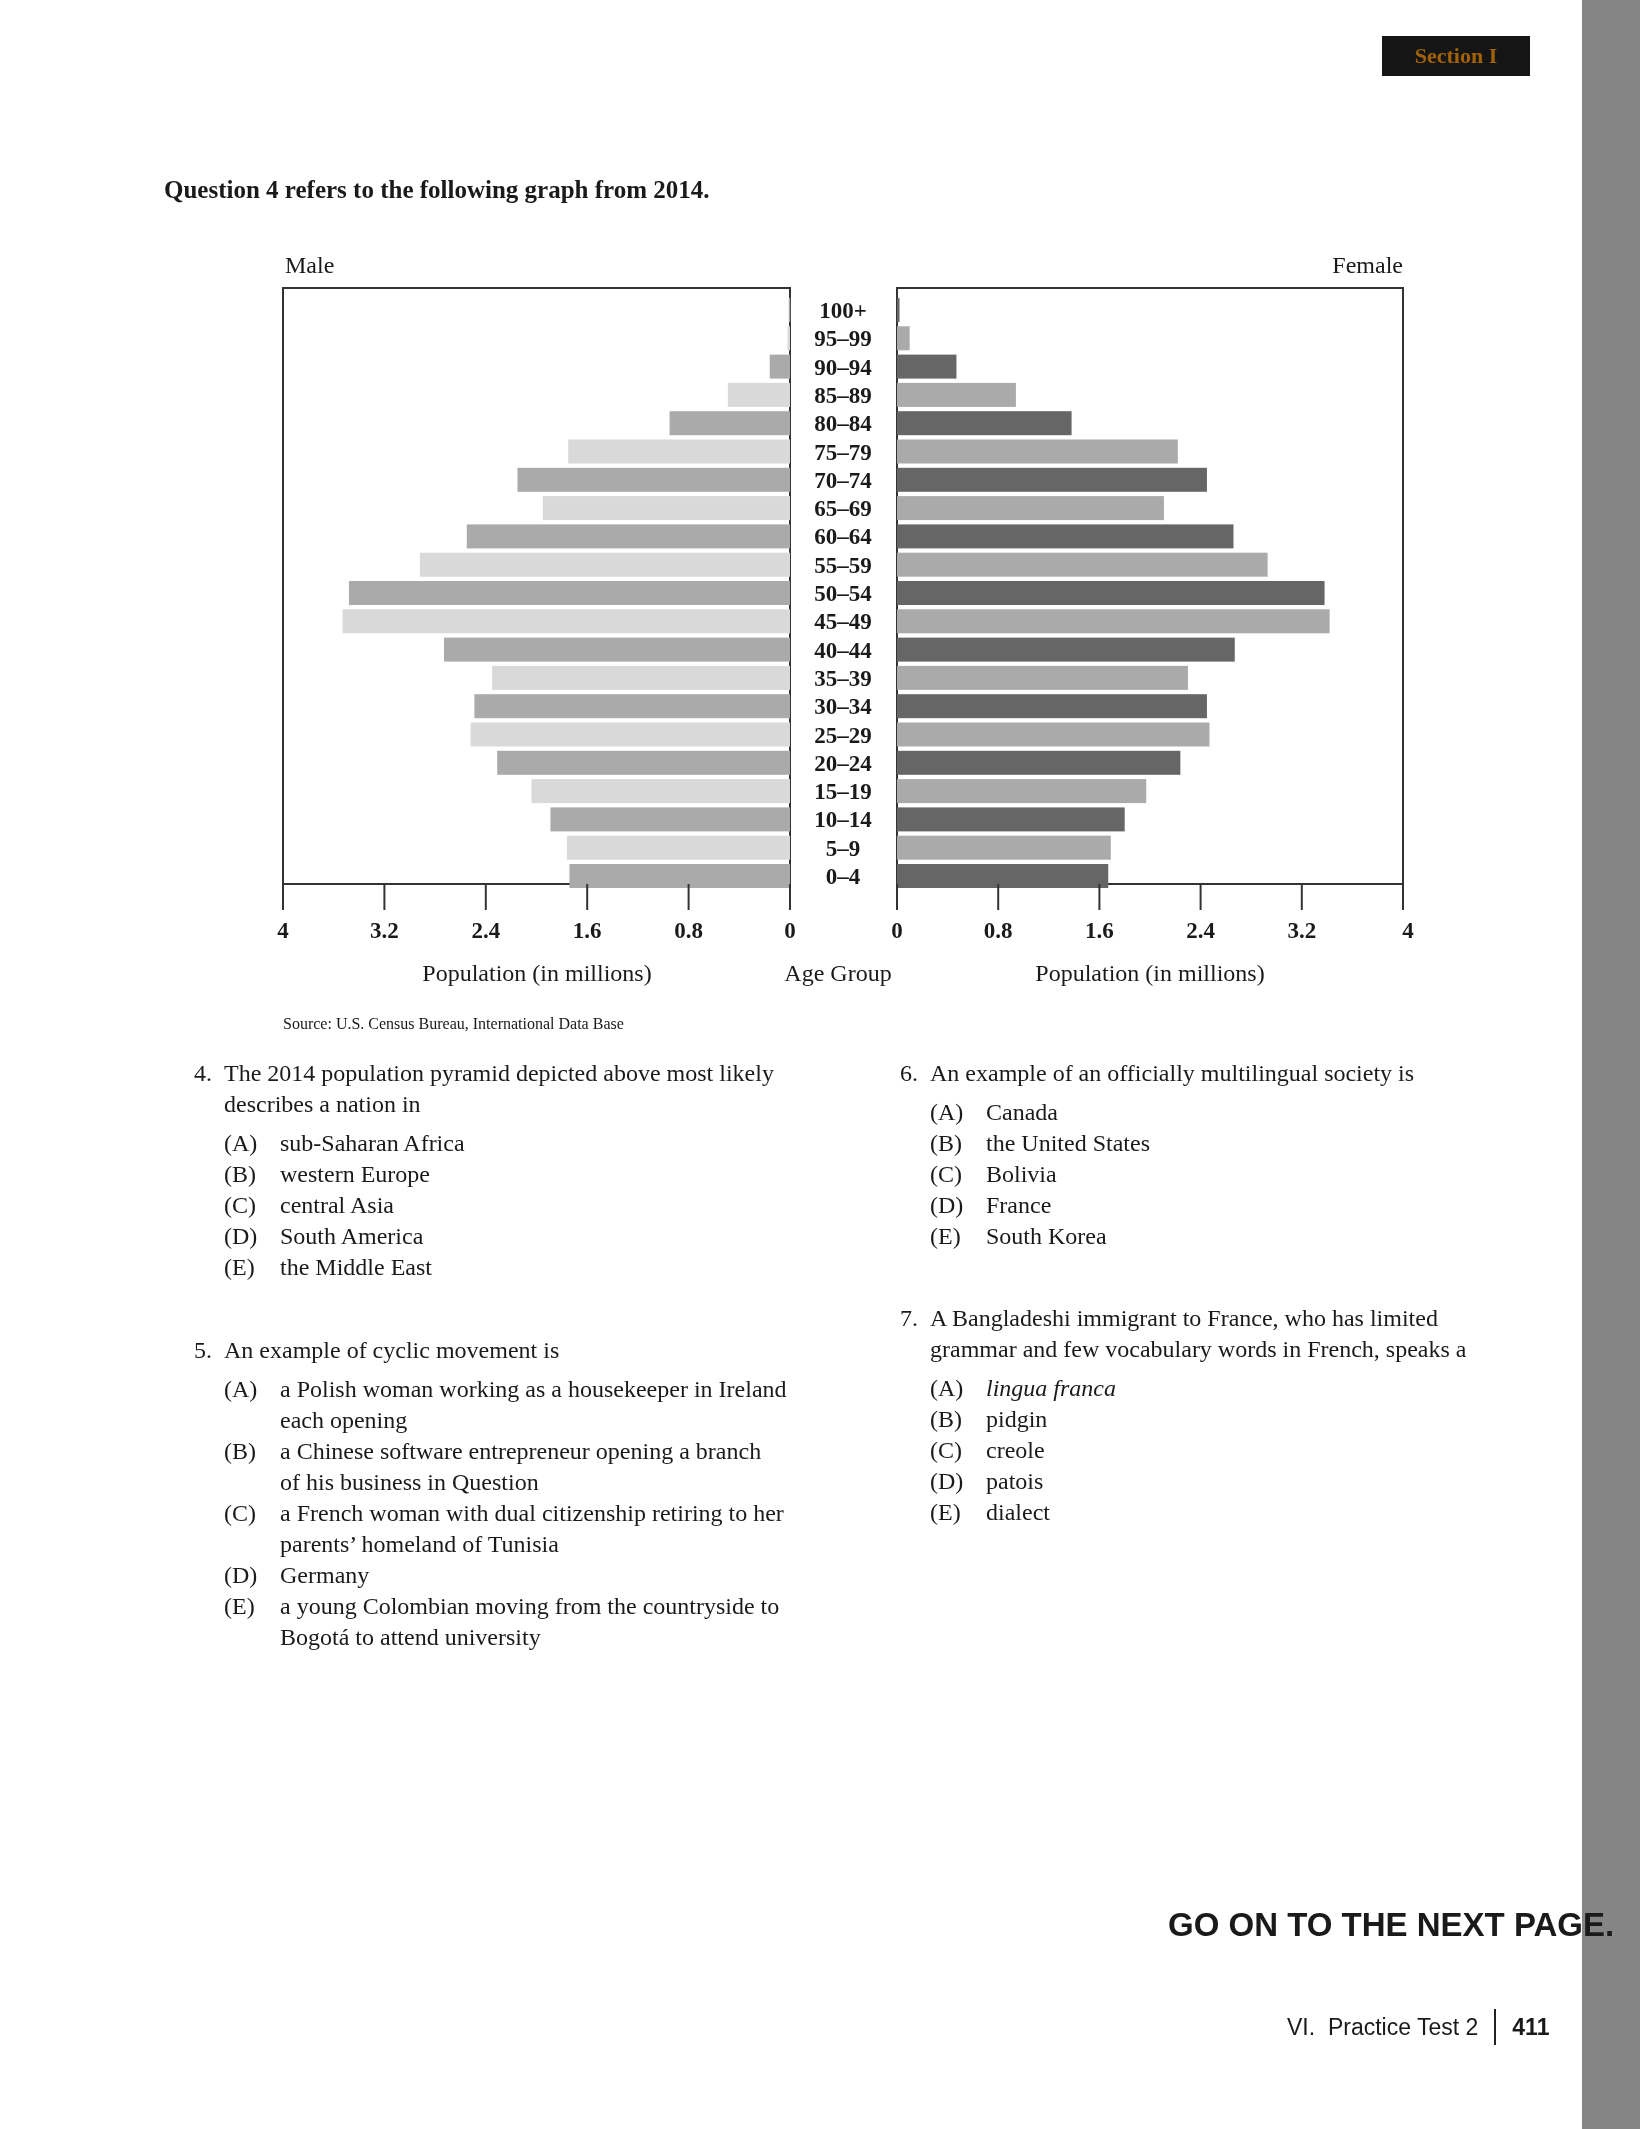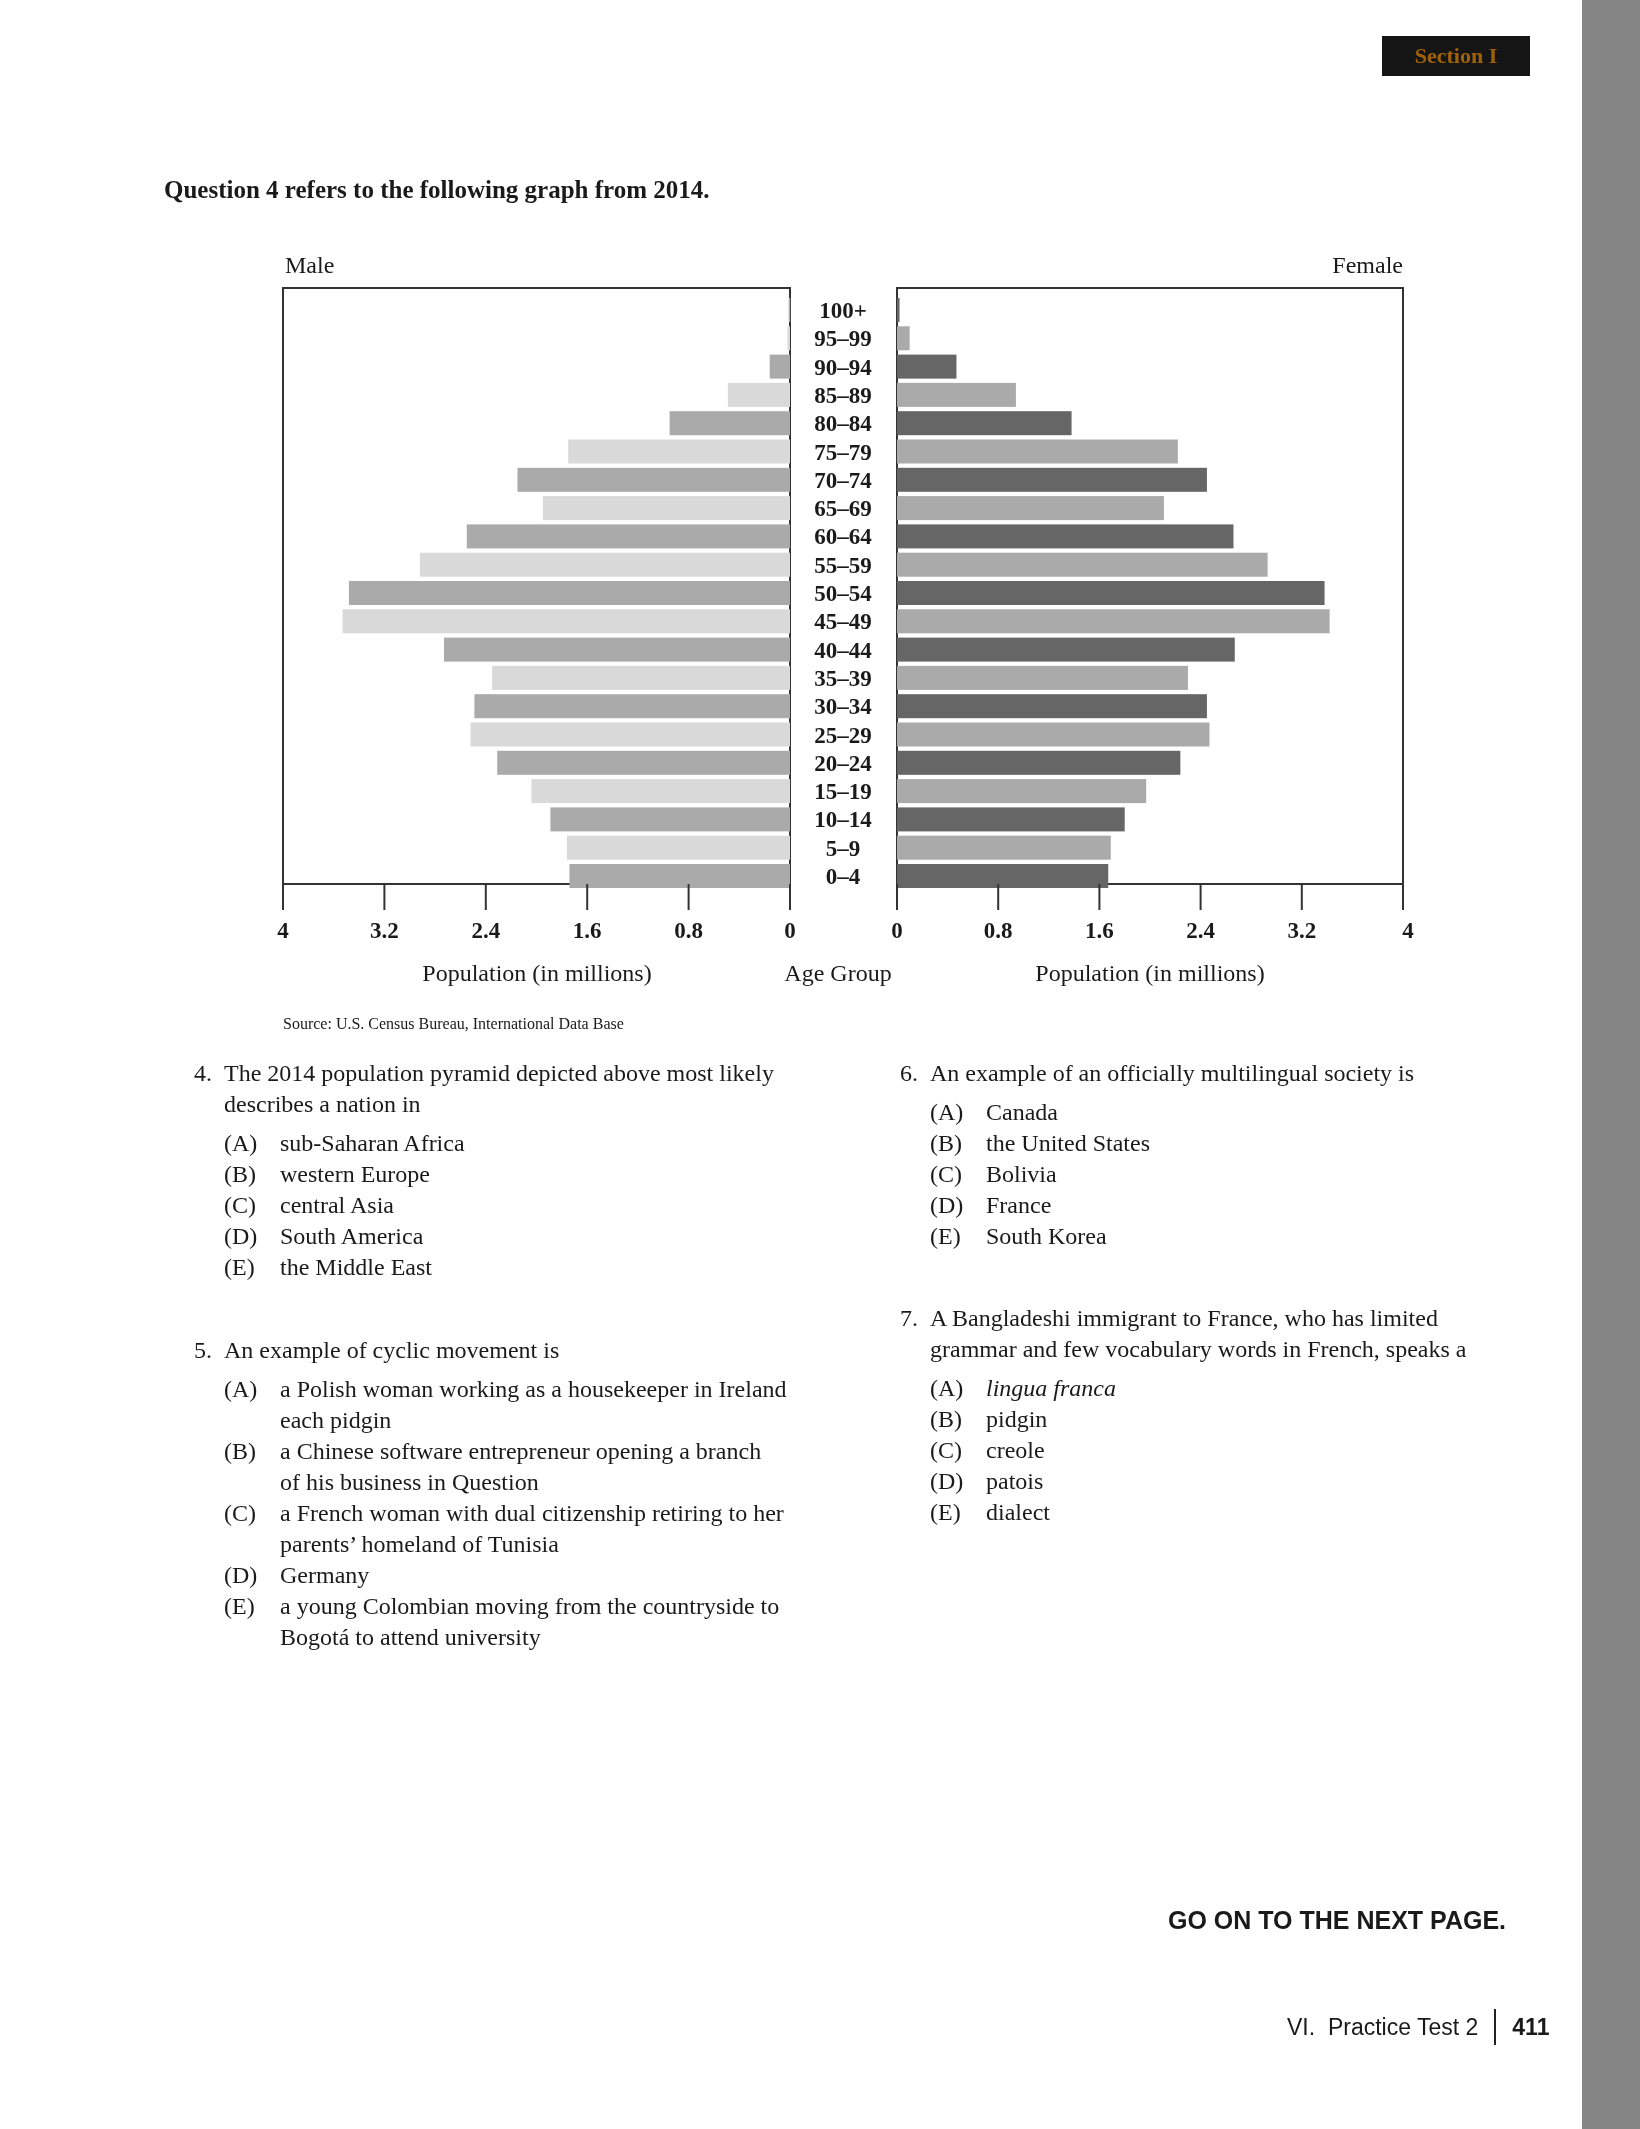--- a/index.html
+++ b/index.html
@@ -13,21 +13,21 @@
   svg text { font-family: "Liberation Serif", "DejaVu Serif", serif; }
   .source { position: absolute; left: 283px; top: 1015px; font-size: 16px; }
   .q { position: absolute; font-size: 24px; line-height: 31px; }
   .q .stem { position: relative; padding-left: 30px; }
   .q .num { position: absolute; left: 0; top: 0; }
   .q .opts { margin-top: 8px; padding-left: 30px; }
   .opt { position: relative; padding-left: 56px; }
   .opt .letter { position: absolute; left: 0; top: 0; }
   .italic { font-style: italic; }
   .go-on { position: absolute; left: 1168px; top: 1906px; font-family: "Liberation Sans", "DejaVu Sans", sans-serif;
-           font-weight: bold; font-size: 25px; }
+           font-weight: bold; font-size: 33px; }
   .footer { position: absolute; left: 1287px; top: 2010px; height: 34px; font-family: "Liberation Sans", "DejaVu Sans", sans-serif;
             font-size: 23px; display: flex; align-items: center; }
   .footer .sep { width: 2px; height: 36px; background: #222; margin: 0 16px 0 16px; }
   .footer .page { font-weight: bold; }
 </style>
 </head>
 <body>
 
 <div class="side-bar"></div>
 <div class="section-tab">Section I</div>
@@ -174,21 +174,21 @@
   </div>
 <div class="q" id="q1" style="left:194px; top:1335px; width:680px;">
     <div class="stem">
       <span class="num">5.</span>
       <div>An example of cyclic movement is</div>
     </div>
     <div class="opts">
       <div class="opt">
         <span class="letter">(A)</span>
         <div>a Polish woman working as a housekeeper in Ireland</div>
-        <div>each pidgin</div>
+        <div>each opening</div>
       </div>
       <div class="opt">
         <span class="letter">(B)</span>
         <div>a Chinese software entrepreneur opening a branch</div>
         <div>of his business in Question</div>
       </div>
       <div class="opt">
         <span class="letter">(C)</span>
         <div>a French woman with dual citizenship retiring to her</div>
         <div>parents’ homeland of Tunisia</div>

